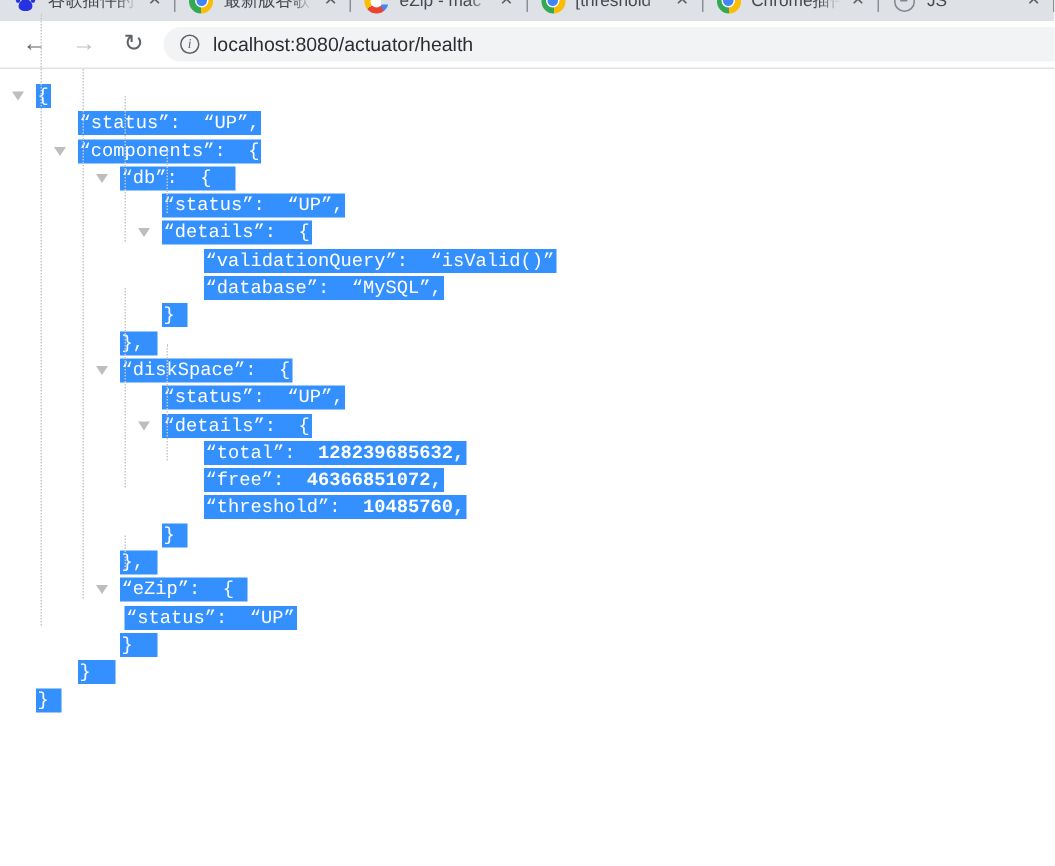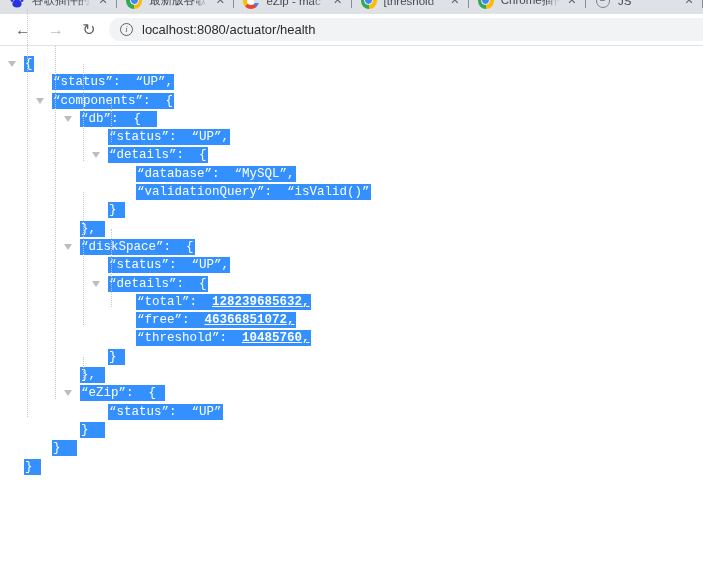--- a/index.html
+++ b/index.html
@@ -45,21 +45,21 @@
                font-family:"Liberation Serif",serif; font-style:italic; }
   .url { font-size:13px; color:#2a2d31; margin-left:9px; white-space:nowrap; }
 
   
   .content { position:relative; height:514px; background:#fff; padding-top:9px;
              font-family:"Liberation Mono","DejaVu Sans Mono",monospace; }
   .jrow { height:18.3px; position:relative; white-space:pre; }
   .sel { display:inline-block; background:var(--sel,#3390fe); color:#fff; font-size:12.5px;
          height:16px; line-height:16px; padding:0 1px; vertical-align:top; margin-top:1px;
          white-space:pre; }
-  .sel b { font-weight:bold;text-decoration:underline; }
+  .sel b { font-weight:bold; }
   .tri { position:absolute; top:6px; width:0; height:0;
          border-left:4.5px solid transparent; border-right:4.5px solid transparent;
          border-top:6px solid #bdbdbd; }
   .guide { position:absolute; width:0; border-left:1px dotted #c8c8c8; }
 </style>
 </head>
 <body>
 
 <div>
   <div class="tabstrip" id="tabstrip">
@@ -119,34 +119,34 @@
     </div>
   </div>
 
   <div class="content" id="jsonview">
       <div class="jrow" style="padding-left: 24px;"><span class="tri" style="left: 8px;"></span><span class="sel">{</span></div>
       <div class="jrow" style="padding-left: 52px;"><span class="sel">“status”:  “UP”,</span></div>
       <div class="jrow" style="padding-left: 52px; text-decoration: underline;"><span class="tri" style="left: 36px;"></span><span class="sel">“components”:  {</span></div>
       <div class="jrow" style="padding-left: 80px;"><span class="tri" style="left: 64px;"></span><span class="sel">“db”:  {  </span></div>
       <div class="jrow" style="padding-left: 108px;"><span class="sel">“status”:  “UP”,</span></div>
       <div class="jrow" style="padding-left: 108px;"><span class="tri" style="left: 92px;"></span><span class="sel">“details”:  {</span></div>
+      <div class="jrow" style="padding-left: 136px;"><span class="sel">“validationQuery”:  “isValid()”</span></div>
       <div class="jrow" style="padding-left: 136px;"><span class="sel">“database”:  “MySQL”,</span></div>
-      <div class="jrow" style="padding-left: 136px;"><span class="sel">“validationQuery”:  “isValid()”</span></div>
       <div class="jrow" style="padding-left: 108px;"><span class="sel">} </span></div>
       <div class="jrow" style="padding-left: 80px;"><span class="sel">}, </span></div>
       <div class="jrow" style="padding-left: 80px;"><span class="tri" style="left: 64px;"></span><span class="sel">“diskSpace”:  {</span></div>
       <div class="jrow" style="padding-left: 108px;"><span class="sel">“status”:  “UP”,</span></div>
       <div class="jrow" style="padding-left: 108px;"><span class="tri" style="left: 92px;"></span><span class="sel">“details”:  {</span></div>
       <div class="jrow" style="padding-left: 136px;"><span class="sel">“total”:  <b>128239685632,</b></span></div>
       <div class="jrow" style="padding-left: 136px;"><span class="sel">“free”:  <b>46366851072,</b></span></div>
       <div class="jrow" style="padding-left: 136px;"><span class="sel">“threshold”:  <b>10485760,</b></span></div>
       <div class="jrow" style="padding-left: 108px;"><span class="sel">} </span></div>
       <div class="jrow" style="padding-left: 80px;"><span class="sel">}, </span></div>
       <div class="jrow" style="padding-left: 80px;"><span class="tri" style="left: 64px;"></span><span class="sel">“eZip”:  { </span></div>
-      <div class="jrow" style="padding-left: 108px;"><span class="sel">“status”:  “UP”</span></div>
+      <div class="jrow" style="padding-left: 83px;"><span class="sel">“status”:  “UP”</span></div>
       <div class="jrow" style="padding-left: 80px;"><span class="sel">}  </span></div>
       <div class="jrow" style="padding-left: 52px;"><span class="sel">}  </span></div>
       <div class="jrow" style="padding-left: 24px;"><span class="sel">} </span></div>
       <div class="guide" style="left: 27px; top: -37px; height: 408px;"></div>
       <div class="guide" style="left: 55px; top: 0px; height: 353px;"></div>
       <div class="guide" style="left: 83px; top: 18px; height: 97px;"></div>
       <div class="guide" style="left: 111px; top: 54px; height: 42px;"></div>
       <div class="guide" style="left: 83px; top: 146px; height: 133px;"></div>
       <div class="guide" style="left: 111px; top: 183px; height: 78px;"></div>
       <div class="guide" style="left: 83px; top: 311px; height: 23px;"></div>

